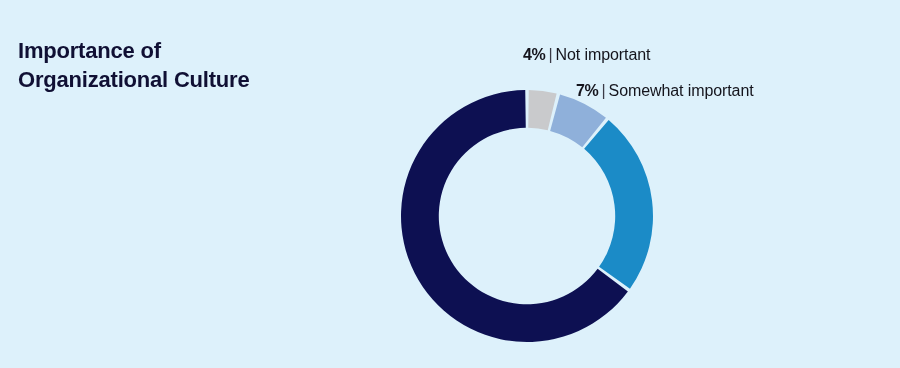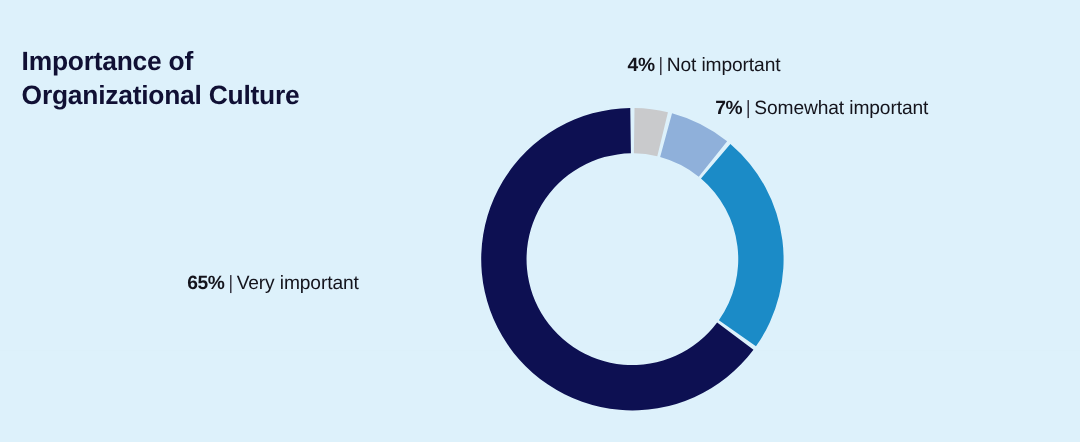--- a/index.html
+++ b/index.html
@@ -51,21 +51,21 @@
   }
   .slice-label .sep {
     color: #3a3a46;
     padding: 0 3px;
     font-weight: 400;
   }
   .slice-label .name {
     font-weight: 400;
   }
   #label-not-important   { left: 523px; top: 46px; }
-  #label-somewhat        { left: 596px; top: 82px; }
+  #label-somewhat        { left: 576px; top: 82px; }
   #label-important       { left: 667px; top: 196px; }
   #label-very-important  { left: 156px; top: 228px; }
 </style>
 </head>
 <body>
 
 <div id="chart-figure">
 
   <div id="chart-title">Importance of
 Organizational Culture</div>
@@ -81,17 +81,14 @@
 
   <div class="slice-label" id="label-not-important">
     <span class="pct">4%</span><span class="sep">|</span><span class="name">Not important</span>
   </div>
 
   <div class="slice-label" id="label-somewhat">
     <span class="pct">7%</span><span class="sep">|</span><span class="name">Somewhat important</span>
   </div>
 
 
-  <div class="slice-label" id="label-very-important">
-    <span class="pct">65%</span><span class="sep">|</span><span class="name">Very important</span>
-  </div>
 
 </div>
 
 </body></html>

